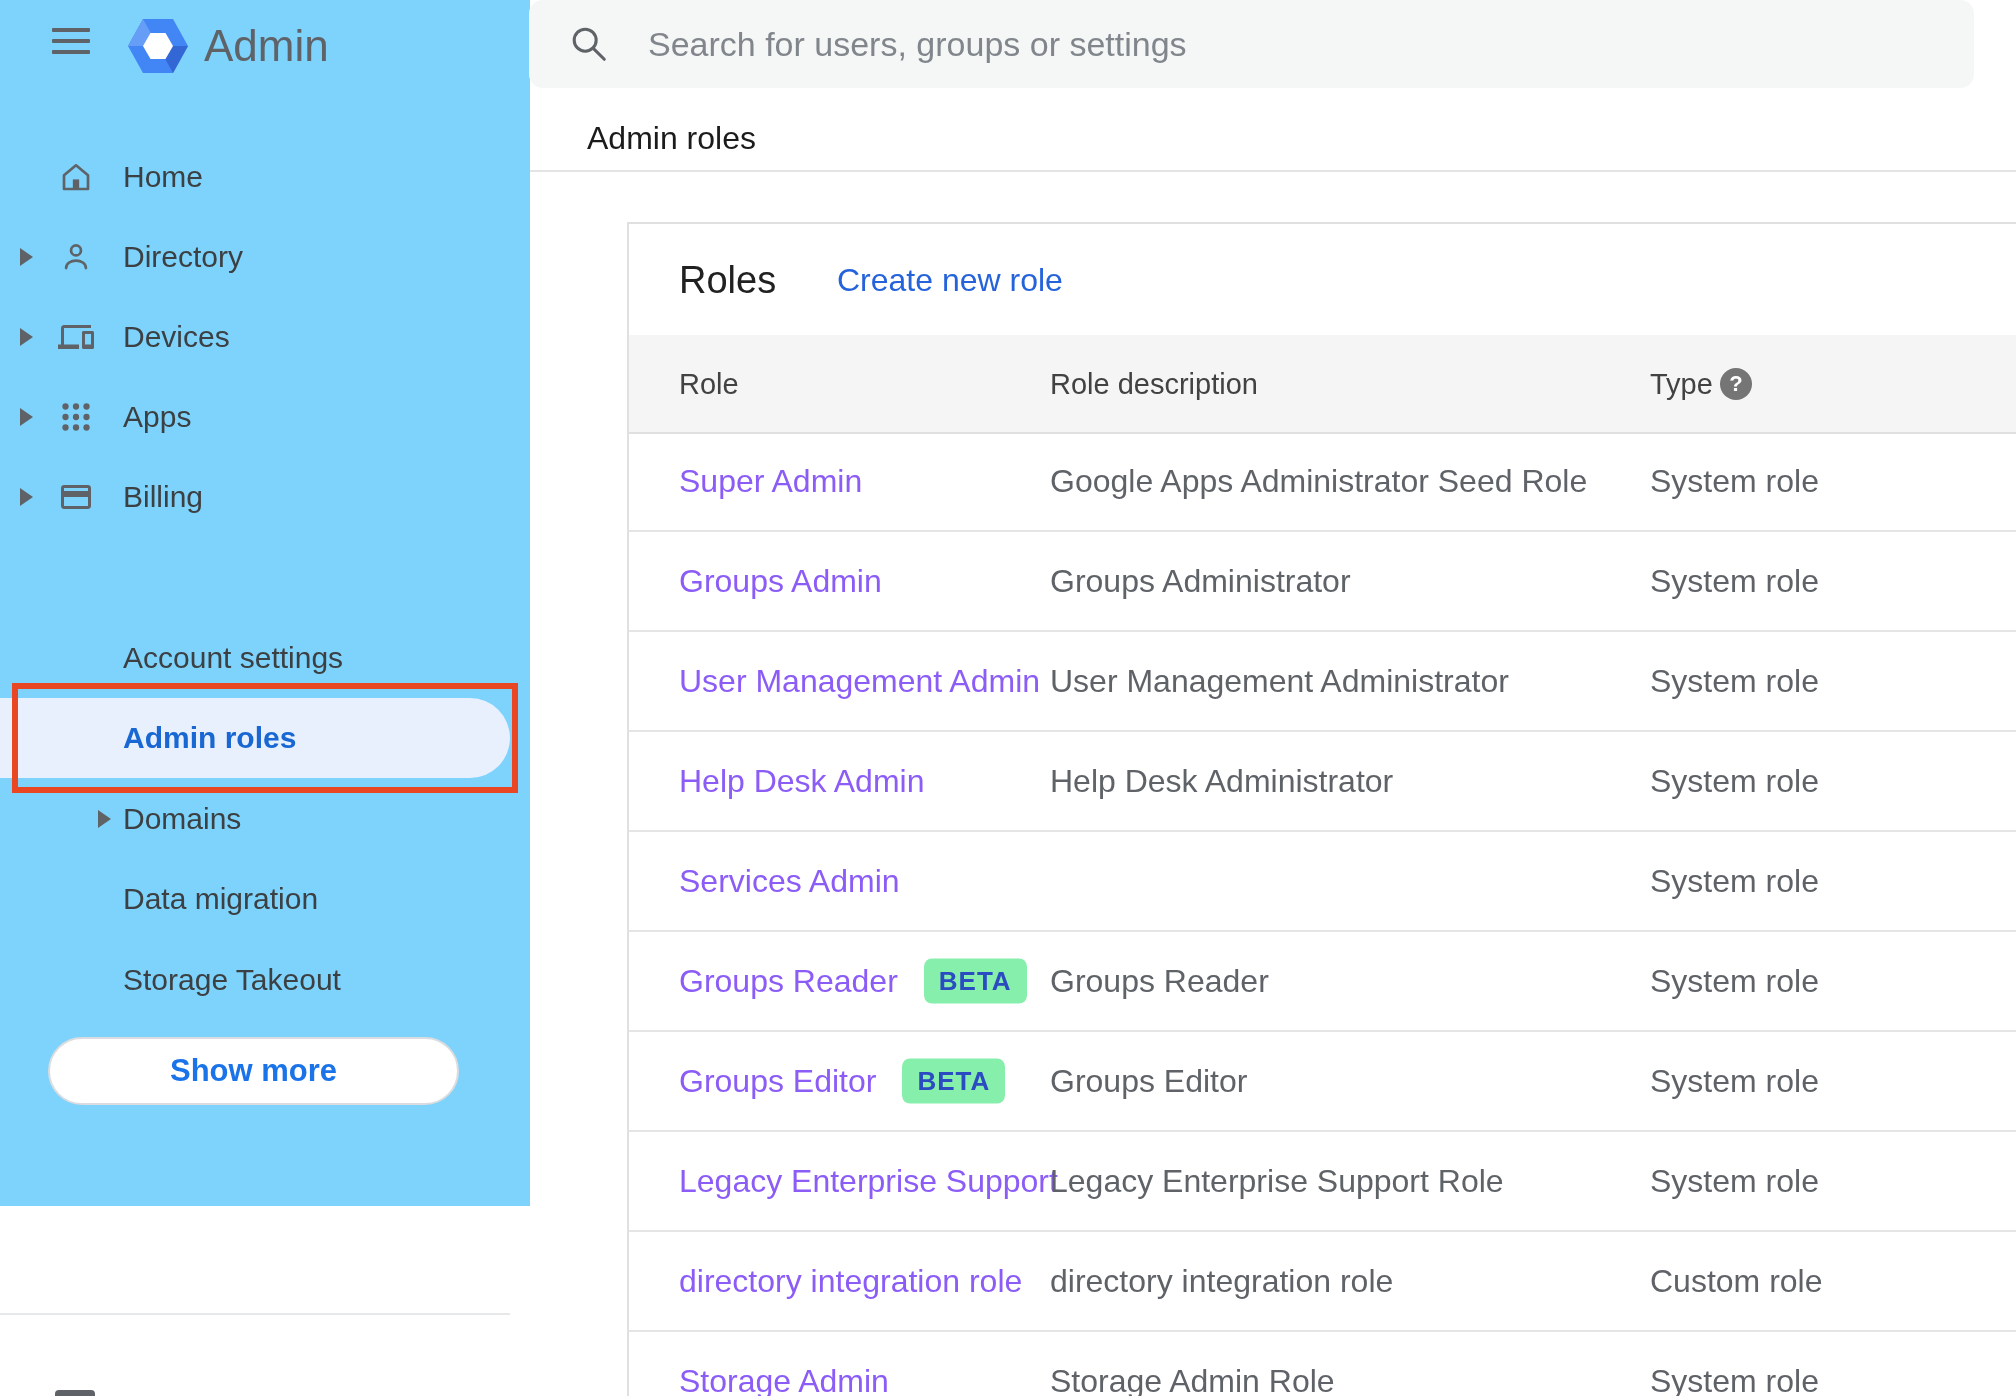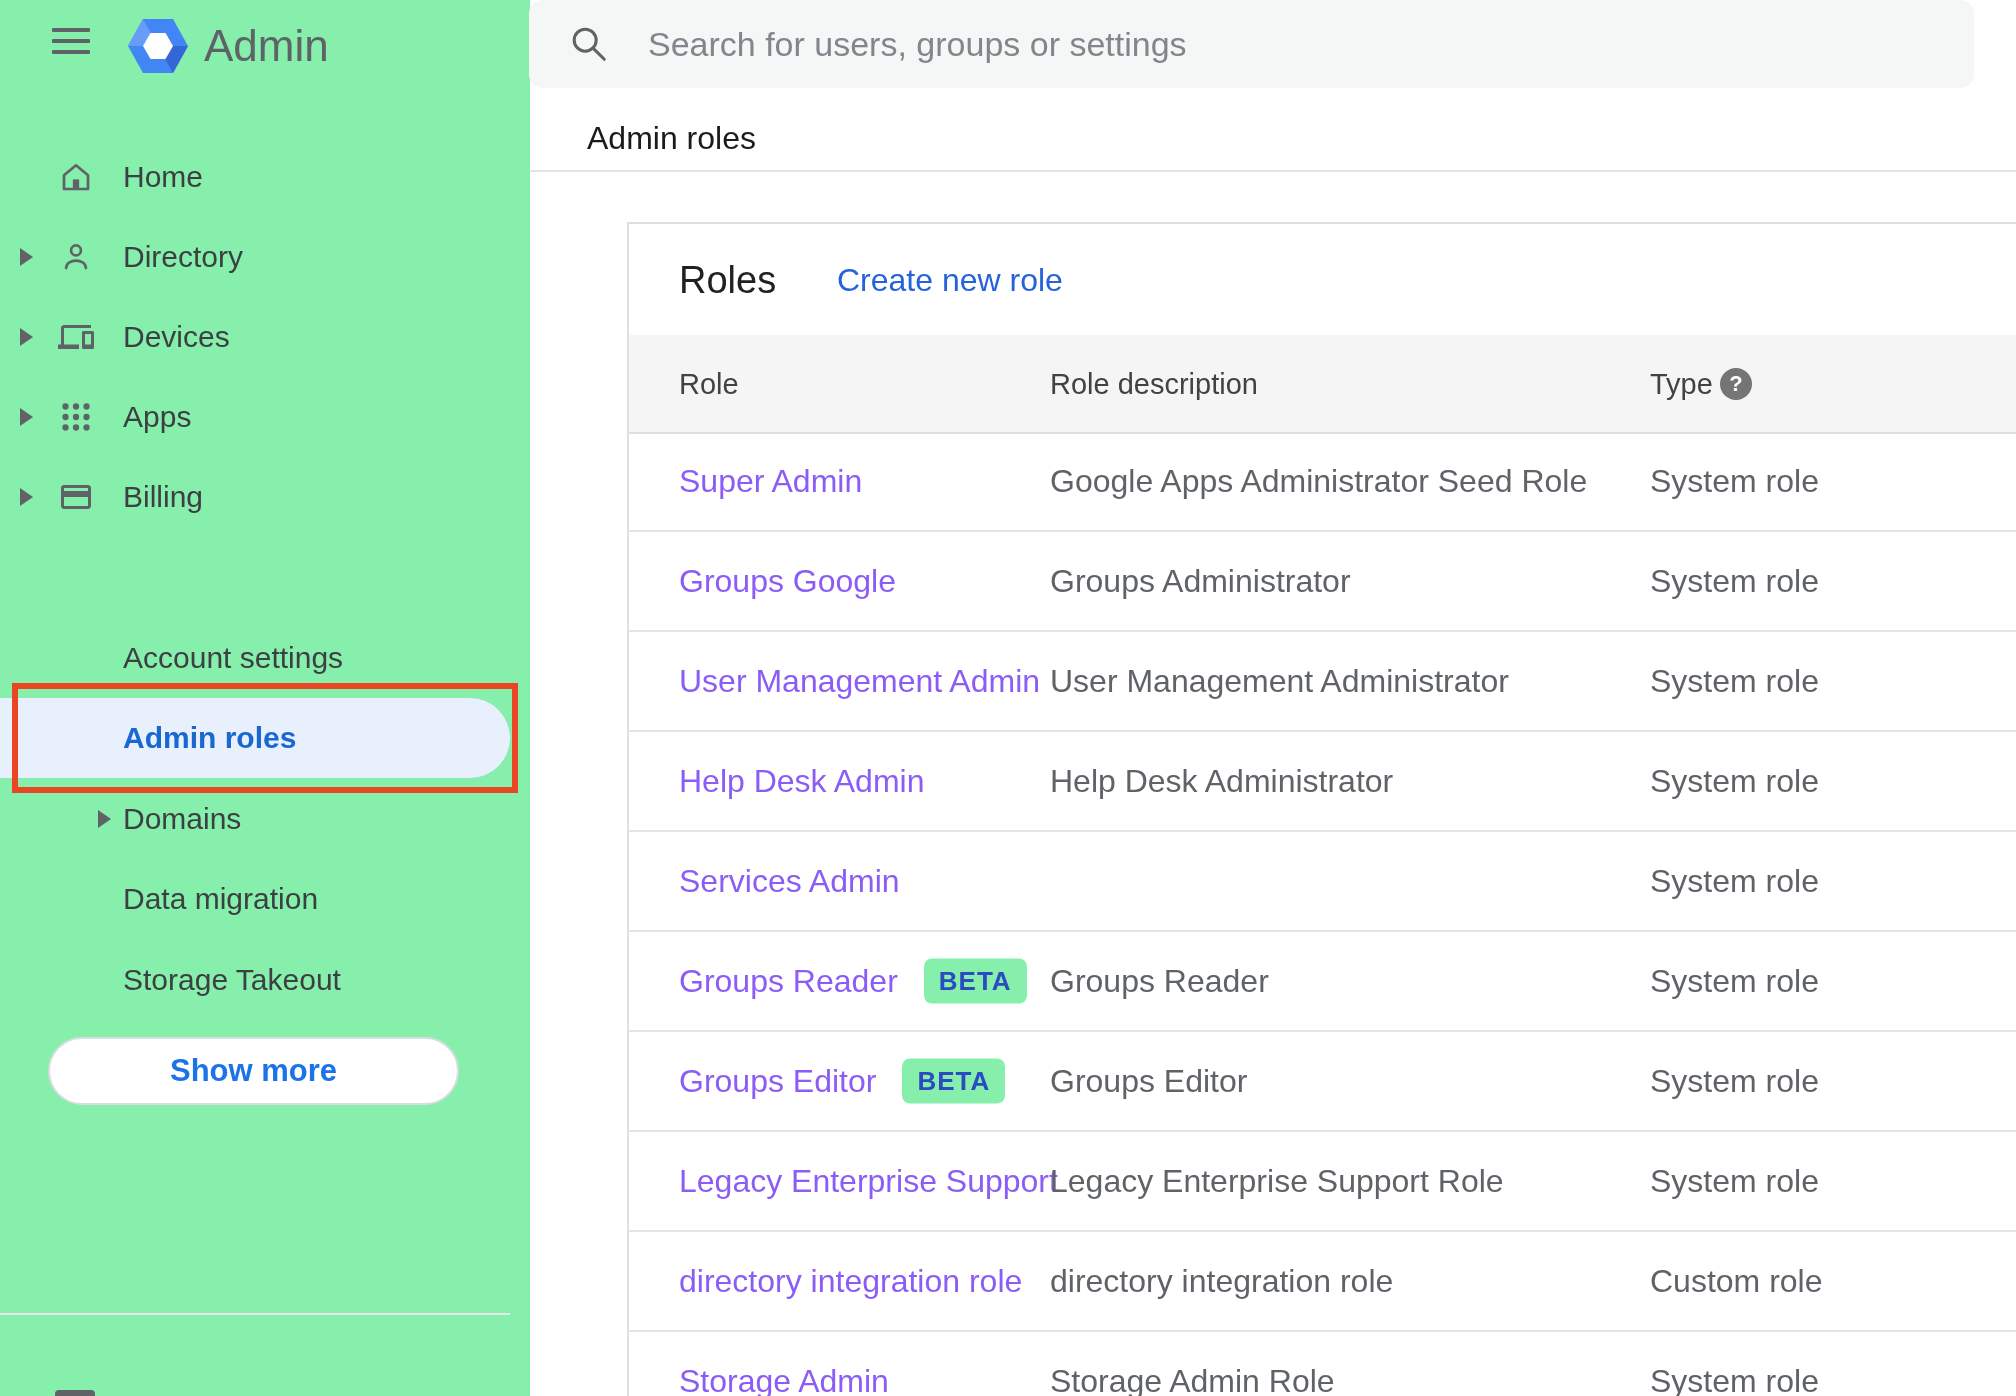--- a/index.html
+++ b/index.html
@@ -2,21 +2,21 @@
 <html><head>
 <meta charset="utf-8">
 <style>
   html,body{margin:0;padding:0;}
   body{
     width:2016px;height:1396px;position:relative;overflow:hidden;
     background:#ffffff;font-family:"Liberation Sans", sans-serif;
     -webkit-font-smoothing:antialiased;
   }
   
-  .sidebar{position:absolute;left:0;top:0;width:530px;height:1396px;background:#86efac;}
+  .sidebar{position:absolute;left:0;top:0;width:530px;height:1206px;background:#7dd3fc;}
   .hamburger{position:absolute;left:52px;top:28px;width:38px;height:26px;cursor:pointer;}
   .hamburger span{position:absolute;left:0;width:38px;height:4px;background:#5f6368;border-radius:1px;}
   .hamburger span:nth-child(1){top:0;}
   .hamburger span:nth-child(2){top:11px;}
   .hamburger span:nth-child(3){top:22px;}
   .logo-wrap{position:absolute;left:128px;top:18px;height:56px;display:flex;align-items:center;}
   .logo-text{font-size:44px;color:#5f6368;margin-left:16px;letter-spacing:0;}
   .nav-item{position:absolute;left:0;width:530px;height:80px;cursor:pointer;}
   .nav-item .arrow-r{position:absolute;left:20px;top:50%;margin-top:-9px;width:0;height:0;
     border-top:9px solid transparent;border-bottom:9px solid transparent;border-left:13px solid #5f6368;}
@@ -209,21 +209,21 @@
   <div class="tbody">
       <div class="trow">
         <span class="role-cell">
           <span class="role-link">Super Admin</span>
         </span>
         <span class="desc-cell">Google Apps Administrator Seed Role</span>
         <span class="type-cell">System role</span>
       </div>
       <div class="trow">
         <span class="role-cell">
-          <span class="role-link">Groups Google</span>
+          <span class="role-link">Groups Admin</span>
         </span>
         <span class="desc-cell">Groups Administrator</span>
         <span class="type-cell">System role</span>
       </div>
       <div class="trow">
         <span class="role-cell">
           <span class="role-link">User Management Admin</span>
         </span>
         <span class="desc-cell">User Management Administrator</span>
         <span class="type-cell">System role</span>

